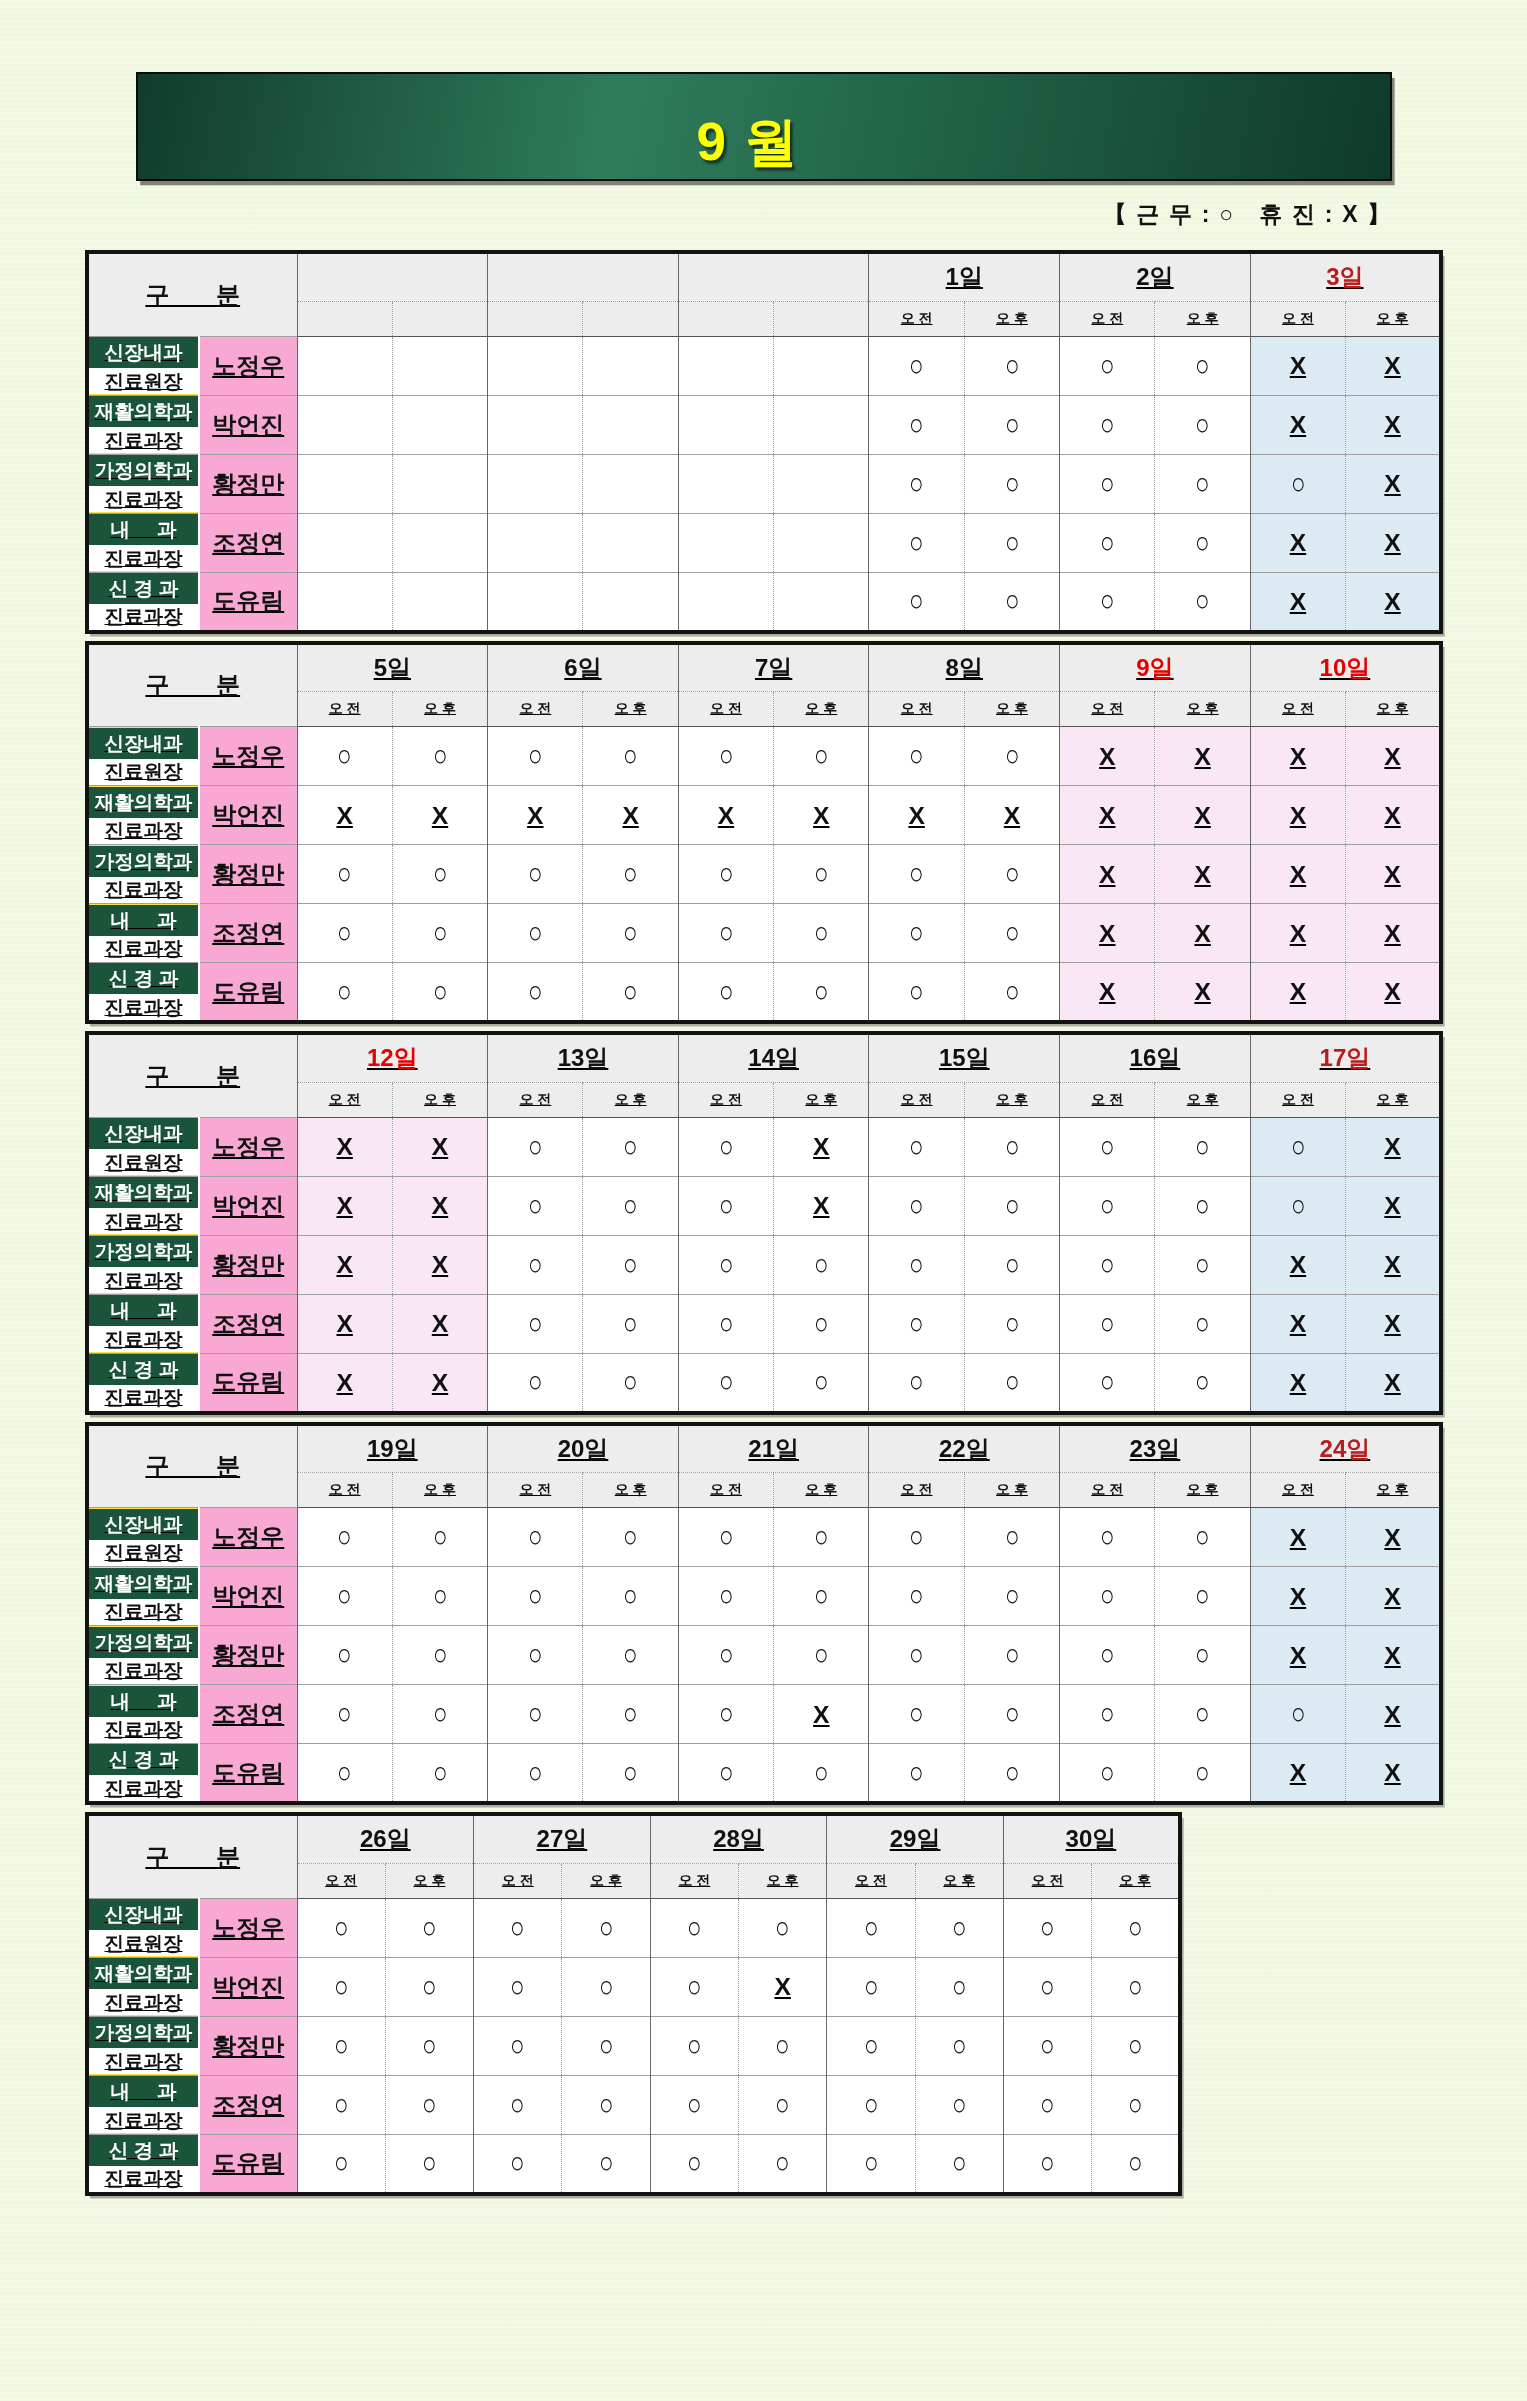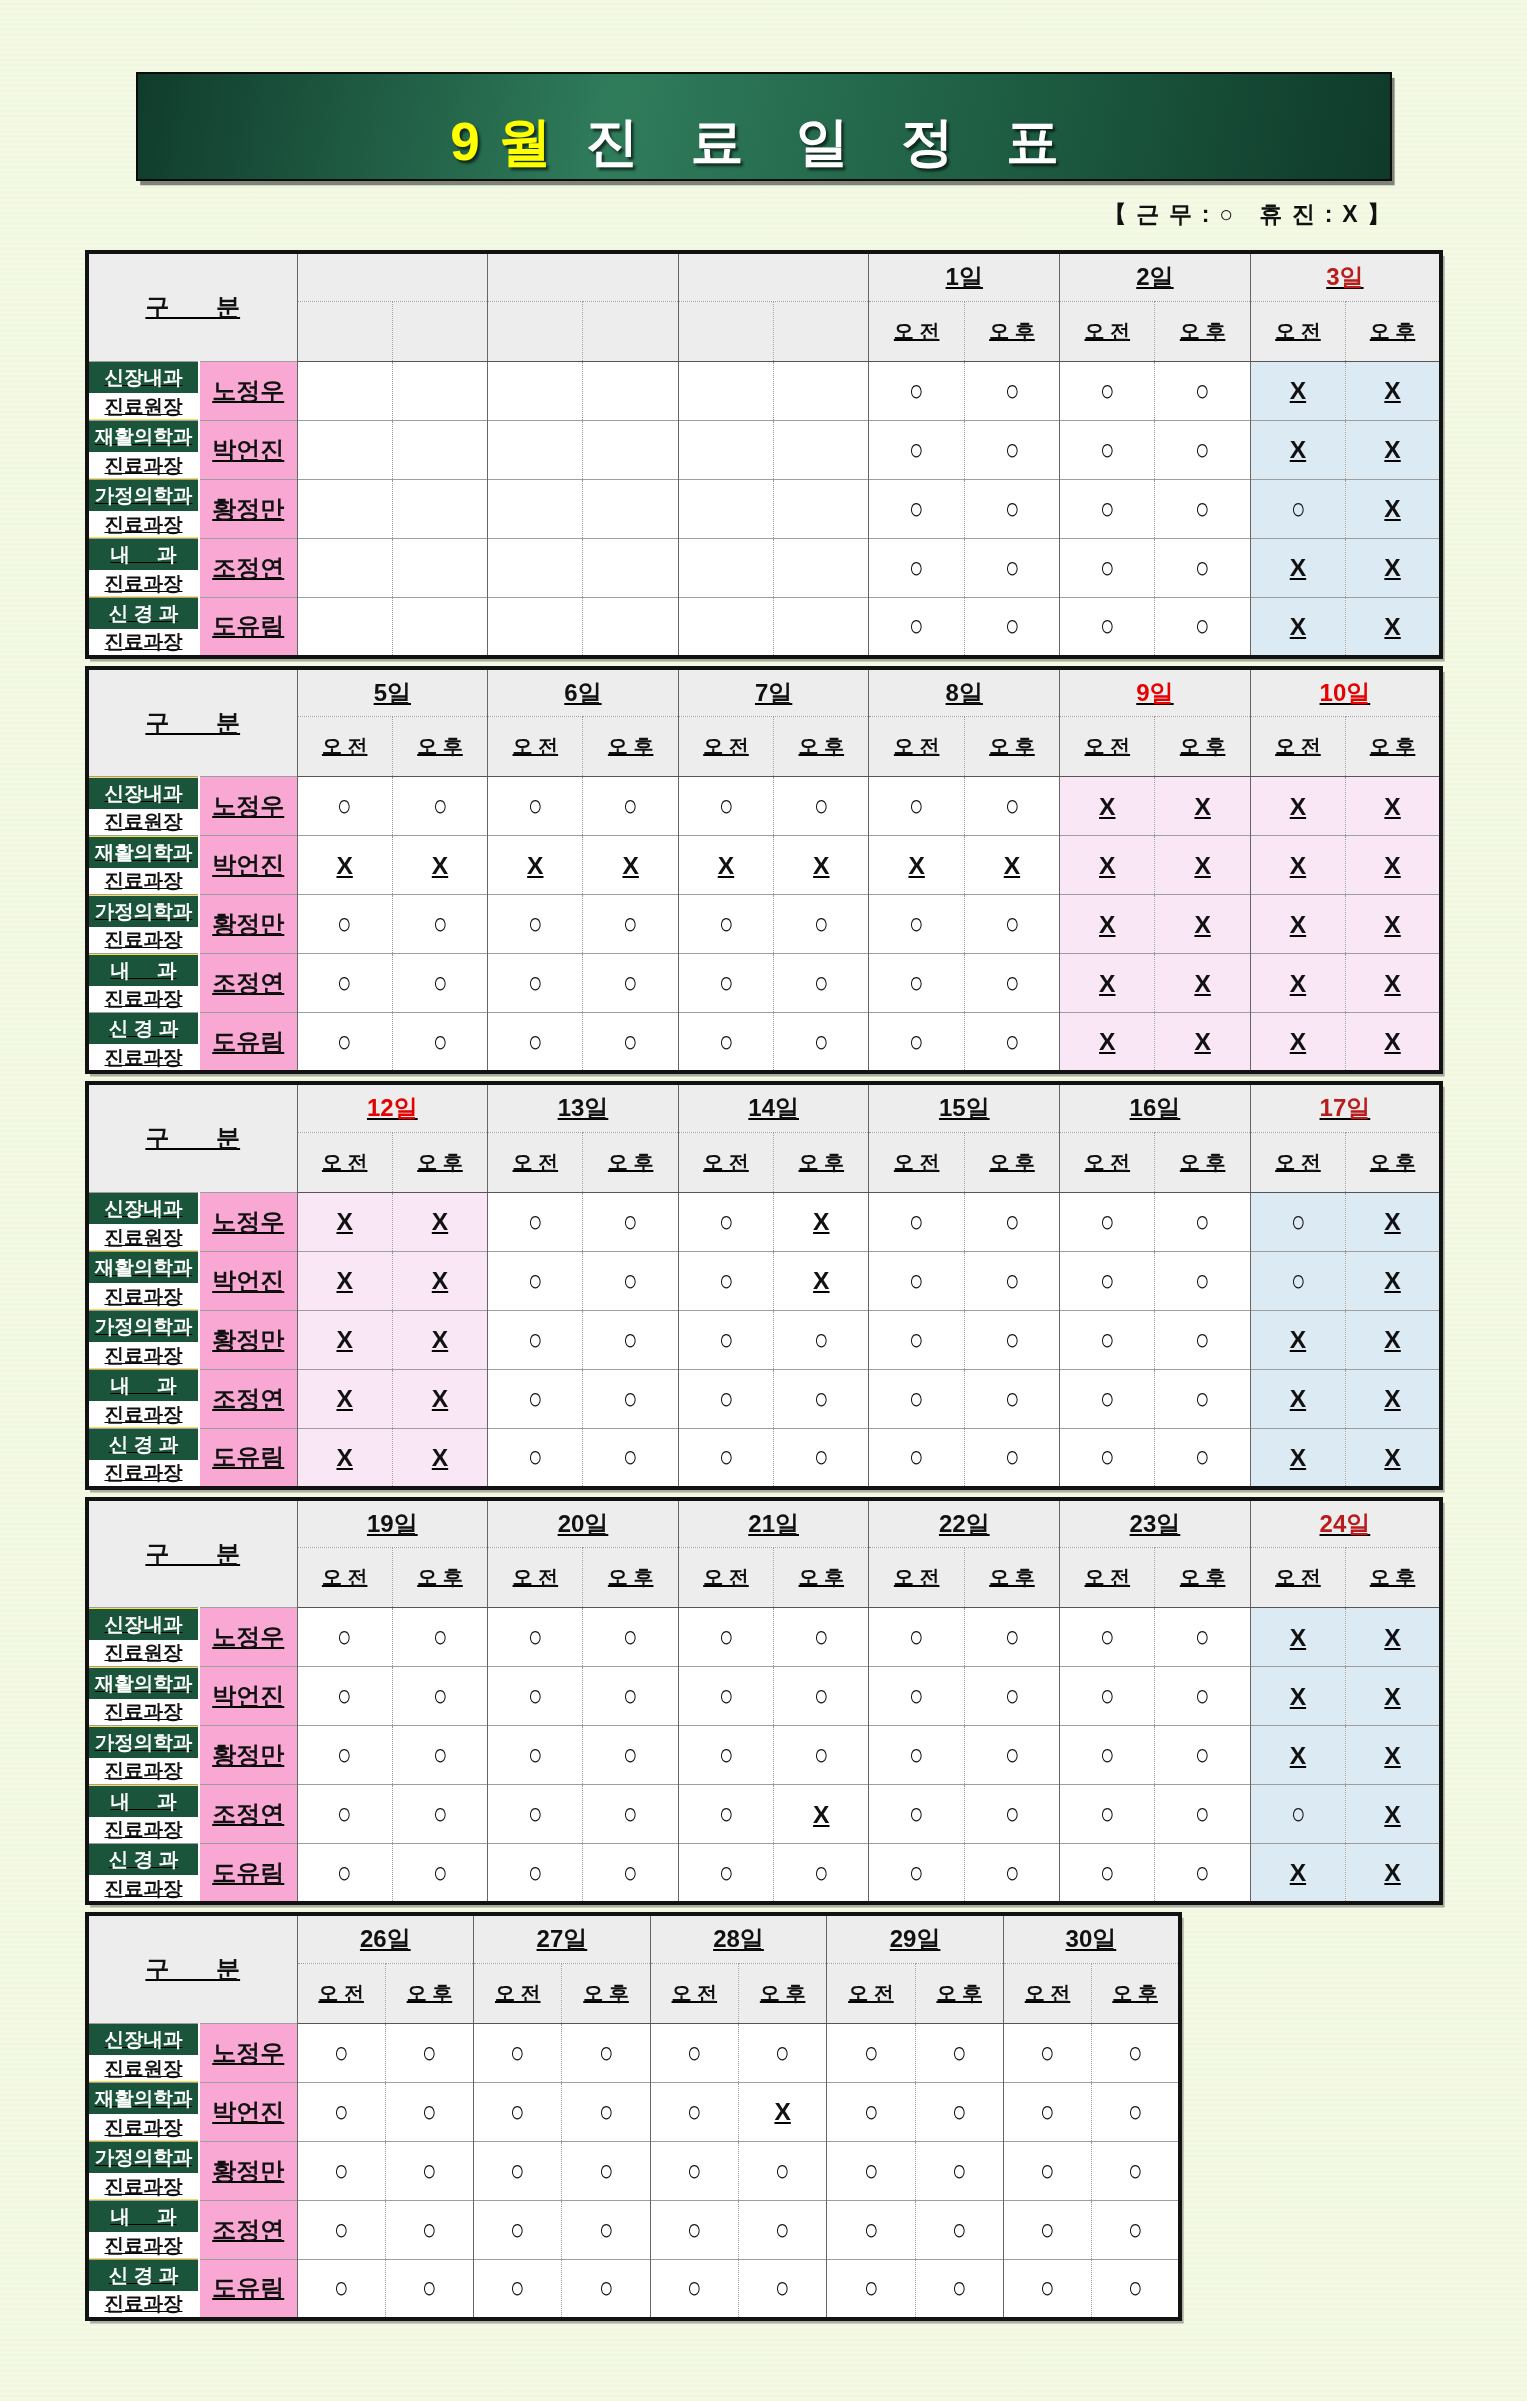--- a/index.html
+++ b/index.html
@@ -34,21 +34,21 @@
     border:4.2px solid #121212;
     box-shadow:3.4px 4.2px 0 -1.7px rgba(60,60,60,0.4);
     background:#ffffff;
   }
   table.sched.cols12{ width:1358px; }
   table.sched.cols10{ width:1097px; }
   col.c-dept{ width:112px; } col.c-name{ width:98px; }
   th,td{ text-align:center; vertical-align:middle; overflow:hidden; }
   thead tr.r-date th{ height:49px; background:#ededed; font-size:24px; font-weight:bold; color:#111;
     border-bottom:1.7px dotted #9a9a9a; white-space:pre; }
-  thead tr.r-ampm th{ height:60px; background:#ededed; font-size:20px; font-weight:bold; color:#111;
+  thead tr.r-ampm th{ height:35px; background:#ededed; font-size:14px; font-weight:bold; color:#111;
     border-bottom:1.7px solid #555; white-space:pre; }
   th.gubun{ background:#ededed; font-size:25.5px; font-weight:bold; color:#111;
     border-right:1.7px solid #666; border-bottom:1.7px solid #555; white-space:pre; }
   tbody tr{ height:59px; }
   tbody td{ border-top:1.7px solid #9e9e9e; }
   td.deptcol{ padding:0; border-right:2.5px solid #ffffff; background:#fde047; }
   .dept-top{ height:31px; background:#1a553b; color:#ffffff; font-size:19.5px; font-weight:bold;
     display:flex; align-items:center; justify-content:center; white-space:pre; }
   .dept-bot{ height:26px; background:#ffffff; color:#111; font-size:19.5px; font-weight:bold;
     display:flex; align-items:center; justify-content:center; white-space:pre; }
@@ -65,21 +65,20 @@
   
   td.val{ font-size:25.5px; color:#111; }
   td.val .circle{ display:inline-block; transform:scaleX(0.78); font-weight:400; font-size:31px; }
   td.val .ex{ font-weight:bold; font-size:24.6px; letter-spacing:0; }
 </style>
 </head>
 <body>
 
 <div class="banner">
   <span class="t-month">9월</span>
-  <span class="t-rest">진 료 일 정 표</span>
 </div>
 
 <div class="legend">【 근 무 : ○   휴 진 : X 】</div>
 
 <div class="tables">
   <div class="blockwrap">
       <table class="sched cols12">
         <colgroup>
           <col class="c-dept">
           <col class="c-name">

